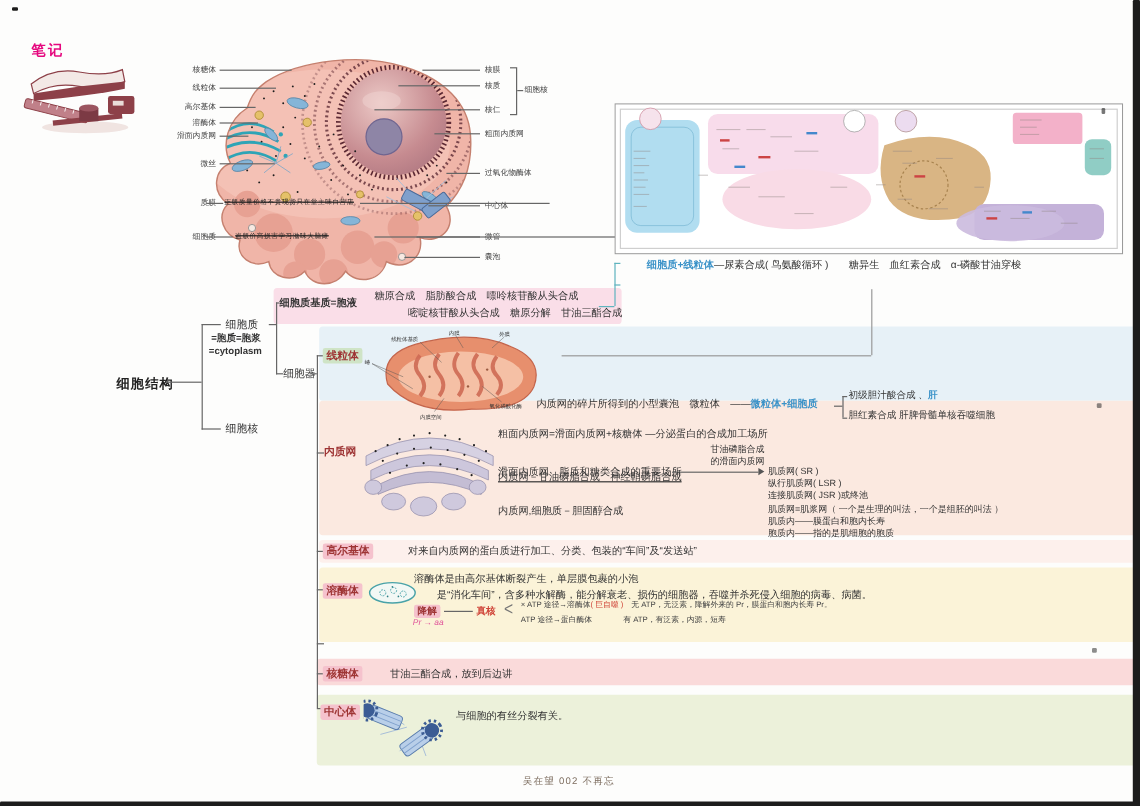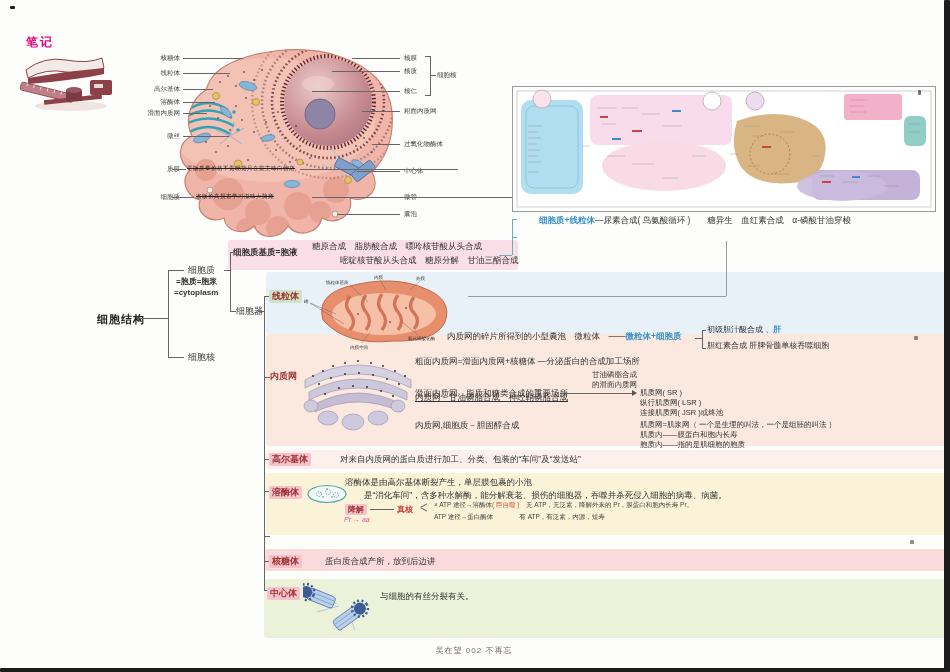--- a/index.html
+++ b/index.html
@@ -466,21 +466,21 @@
   <span class="abs red bold nw" style="left:397px;top:504px;font-size:8px;">真核</span>
   <div class="abs nw" style="left:420px;top:500px;font-size:13px;color:#777;transform:scaleY(1.2);">&lt;</div>
   <div class="abs t65 nw" style="left:434px;top:501px;">
     <span>× ATP 途径→溶酶体</span><span class="red">( 巨自噬 )</span><span>　无 ATP，无泛素，降解外来的 Pr，膜蛋白和胞内长寿 Pr。</span>
   </div>
   <div class="abs t65 nw" style="left:434px;top:513px;">ATP 途径→蛋白酶体　　　　有 ATP，有泛素，内源，短寿</div>
   <div class="abs pinkink nw" style="left:344px;top:516px;font-size:7px;font-style:italic;">Pr → aa</div>
 
 
   <span class="abs hl pink nw" style="left:269px;top:555px;">核糖体</span>
-  <div class="abs t85 nw" style="left:325px;top:556px;">蛋白质合成产所，放到后边讲</div>
+  <div class="abs t85 nw" style="left:325px;top:556px;">甘油三酯合成，放到后边讲</div>
 
   <span class="abs hl pink nw" style="left:267px;top:587px;">中心体</span>
   <svg class="abs" style="left:303px;top:582px;" width="70" height="54" viewBox="0 0 70 54">
     <g stroke="#9ab4d8" stroke-width=".7">
       <line x1="10" y1="6" x2="34" y2="22"></line>
         <line x1="6" y1="14" x2="30" y2="26"></line>
         <line x1="14" y1="30" x2="36" y2="24"></line>
       <line x1="30" y1="44" x2="44" y2="30"></line>
         <line x1="52" y1="48" x2="46" y2="32"></line>
     </g>

